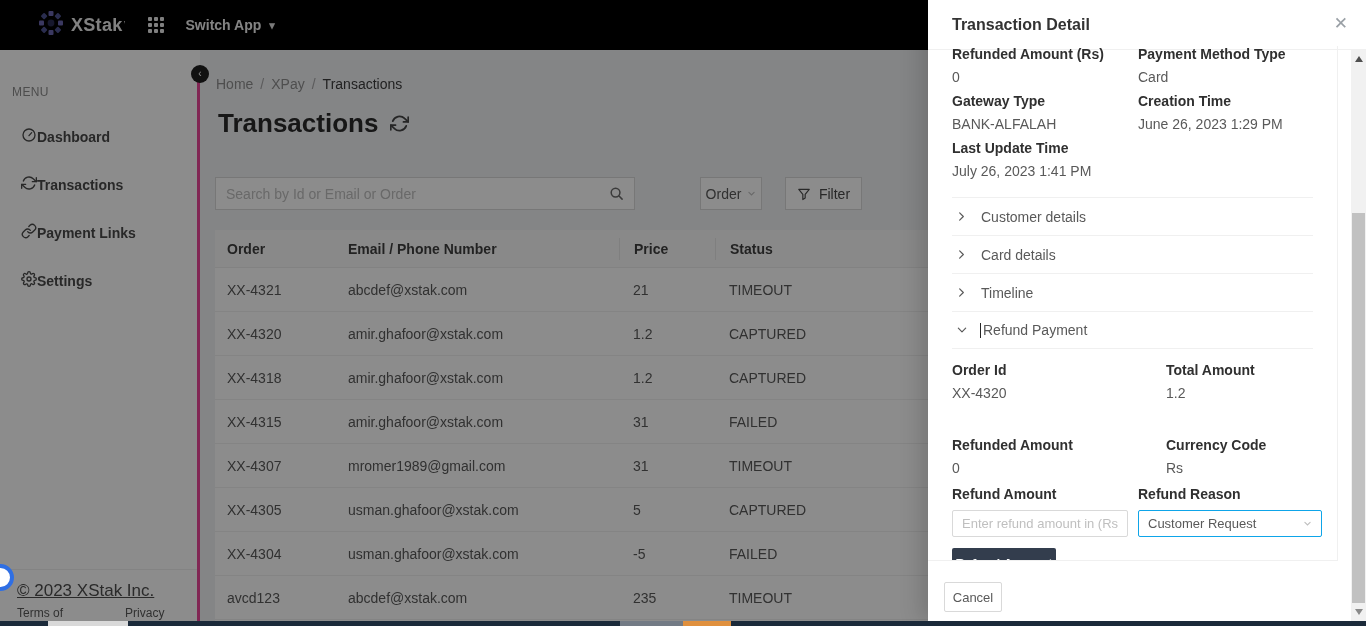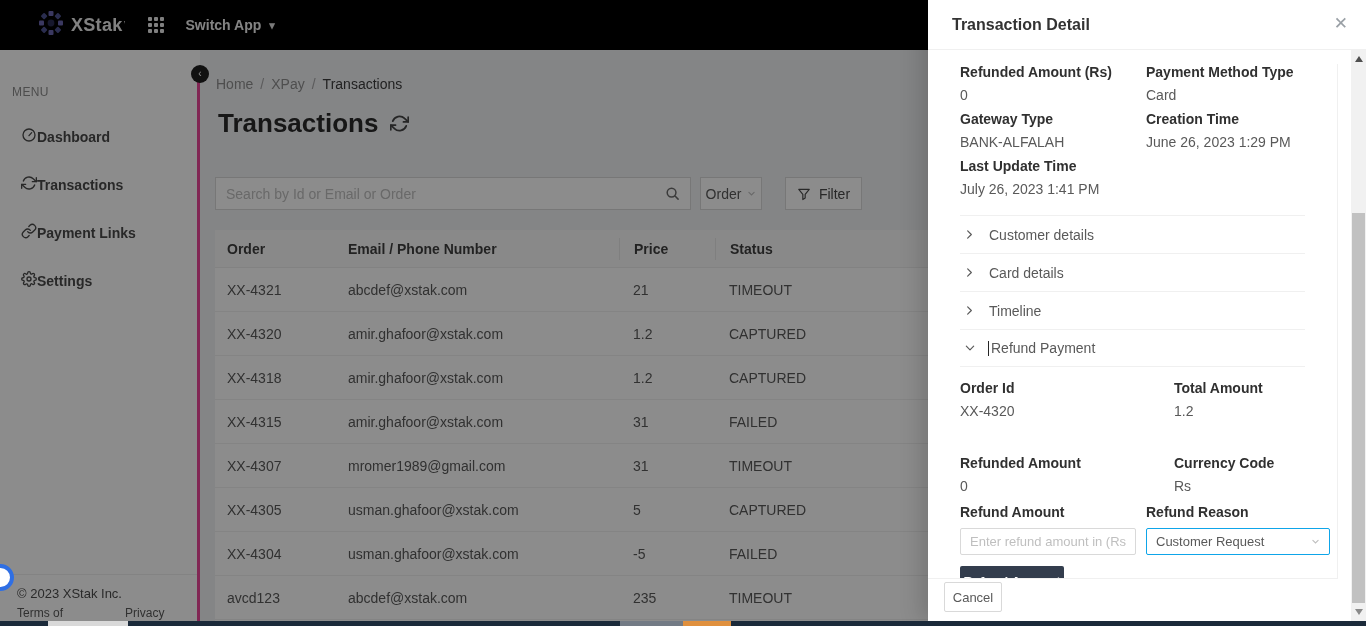--- a/index.html
+++ b/index.html
@@ -15,37 +15,37 @@
   .grid-icon i { background:#e8e8e8; border-radius:1px; }
   .switch-app { margin-left:22px; color:#f0f0f0; font-size:14px; font-weight:700; display:flex; align-items:center; gap:8px; cursor:pointer; }
   .switch-caret { color:#e0e0e0; font-size:11px; }
 
   .sidebar { position:absolute; left:0; top:50px; width:200px; height:576px; background:#fff; border-right:3px solid #ec4899; z-index:1;margin-top:22px; }
   .menu-label { color:#8c8c8c; font-size:12px; letter-spacing:.4px; padding:13px 0 0 12px; }
   .menu-list { list-style:none; margin-top:18px; }
   .menu-item { display:flex; align-items:center; padding:10px 0 10px 21px; color:#4a4a4a; font-size:14px; font-weight:600; cursor:pointer; margin-bottom:9px; }
   .menu-item svg { flex:0 0 auto; }
   .side-footer { position:absolute; left:0; bottom:0; width:100%; border-top:1px solid #efefef; padding:11px 0 14px 17px; background:#fff; }
-  .copyright { font-size:13px; color:#4d4d4d; margin-bottom:5px; }
+  .copyright { font-size:17px; color:#4d4d4d; margin-bottom:5px;text-decoration:underline; }
   .legal { font-size:12px; color:#595959; display:flex; gap:22px; }
   .legal span { cursor:pointer; }
 
   .main-bg { position:absolute; left:200px; top:50px; right:0; bottom:0; background:#f0f2f5; z-index:0; }
 
   .collapse-btn { position:absolute; left:191px; top:65px; width:18px; height:18px; border-radius:50%; background:#1f1f1f; color:#fff; font-size:10px; line-height:17px; text-align:center; cursor:pointer; z-index:2; }
 
   .breadcrumb { position:absolute; left:216px; top:76px; font-size:14px; color:#8f8f8f; z-index:1; }
   .breadcrumb .sep { margin:0 7px; color:#a6a6a6; }
   .breadcrumb .current { color:#3c3c3c; }
 
   .title-row { position:absolute; left:218px; top:108px; display:flex; align-items:center; gap:12px; z-index:1; }
   .page-title { font-size:26px; font-weight:700; color:#2a2a2a; }
   .refresh-icon { cursor:pointer; margin-top:3px; }
 
-  .search-box { position:absolute; left:215px; top:177px; width:476px; height:33px; background:#fff; border:1px solid #d9d9d9; display:flex; align-items:center; z-index:1; }
+  .search-box { position:absolute; left:215px; top:177px; width:420px; height:33px; background:#fff; border:1px solid #d9d9d9; display:flex; align-items:center; z-index:1; }
   .search-box input { flex:1; border:none; outline:none; font-size:14px; color:#404040; padding:0 10px; background:transparent; font-family:inherit; }
   .search-box input::placeholder { color:#bfbfbf; }
   .search-icon { margin-right:10px; cursor:pointer; display:flex; }
 
   .order-btn { position:absolute; left:700px; top:177px; width:62px; height:33px; background:#fff; border:1px solid #d9d9d9; display:flex; align-items:center; justify-content:center; gap:6px; font-size:14px; color:#595959; cursor:pointer; z-index:1; }
   .filter-btn { position:absolute; left:785px; top:177px; width:77px; height:33px; background:#fff; border:1px solid #d9d9d9; display:flex; align-items:center; justify-content:center; gap:8px; font-size:14px; color:#4a4a4a; cursor:pointer; z-index:1; }
 
   .table-card { position:absolute; left:215px; top:230px; width:845px; height:392px; background:#fff; z-index:1; overflow:hidden; }
   .thead, .trow { display:grid; grid-template-columns:130px 274px 96px 1fr; }
   .thead { height:38px; background:#fafafa; border-bottom:1px solid #ededed; align-items:center; font-size:14px; font-weight:600; color:#3f3f3f; }
@@ -63,21 +63,21 @@
   .bottom-strip .seg-a { position:absolute; left:48px; top:0; width:80px; height:5px; background:#d9d9d9; }
   .bottom-strip .seg-b { position:absolute; left:620px; top:0; width:63px; height:5px; background:#737b85; }
   .bottom-strip .seg-c { position:absolute; left:683px; top:0; width:48px; height:5px; background:#e0903e; }
 
   
   .drawer { position:absolute; left:928px; top:0; width:438px; height:621px; background:#fff; z-index:50; box-shadow:-8px 0 20px rgba(0,0,0,.15); }
   .d-header { position:absolute; left:0; top:0; width:100%; height:50px; border-bottom:1px solid #f0f0f0; display:flex; align-items:center; }
   .d-title { font-size:16px; font-weight:700; color:#333; margin-left:24px; }
   .close-btn { position:absolute; right:18px; top:15px; font-size:17px; color:#9aa0a6; cursor:pointer; line-height:1; }
 
-  .d-body { position:absolute; left:0; top:64px; width:410px; height:515px; border-bottom:1px solid #f0f0f0; border-right:1px solid #f0f0f0; padding:0 32px; overflow:hidden; }
+  .d-body { position:absolute; left:0; top:46px; width:410px; height:515px; border-bottom:1px solid #f0f0f0; border-right:1px solid #f0f0f0; padding:0 24px; overflow:hidden; }
   .detail-grid { display:grid; grid-template-columns:186px 1fr; margin-top:-3px; }
   .fld { margin-bottom:1px; }
   .lab { font-size:14px; font-weight:700; color:#303030; line-height:23px; }
   .val { font-size:14px; color:#595959; line-height:23px; }
 
   .acc-list { margin-top:13px; }
   .acc { height:38px; display:flex; align-items:center; border-top:1px solid #f0f0f0; cursor:pointer; }
   .acc:last-child { border-bottom:1px solid #f0f0f0; }
   .chev { display:flex; width:12px; margin-left:4px; }
   .acc.open .chev { transform:rotate(90deg); }

